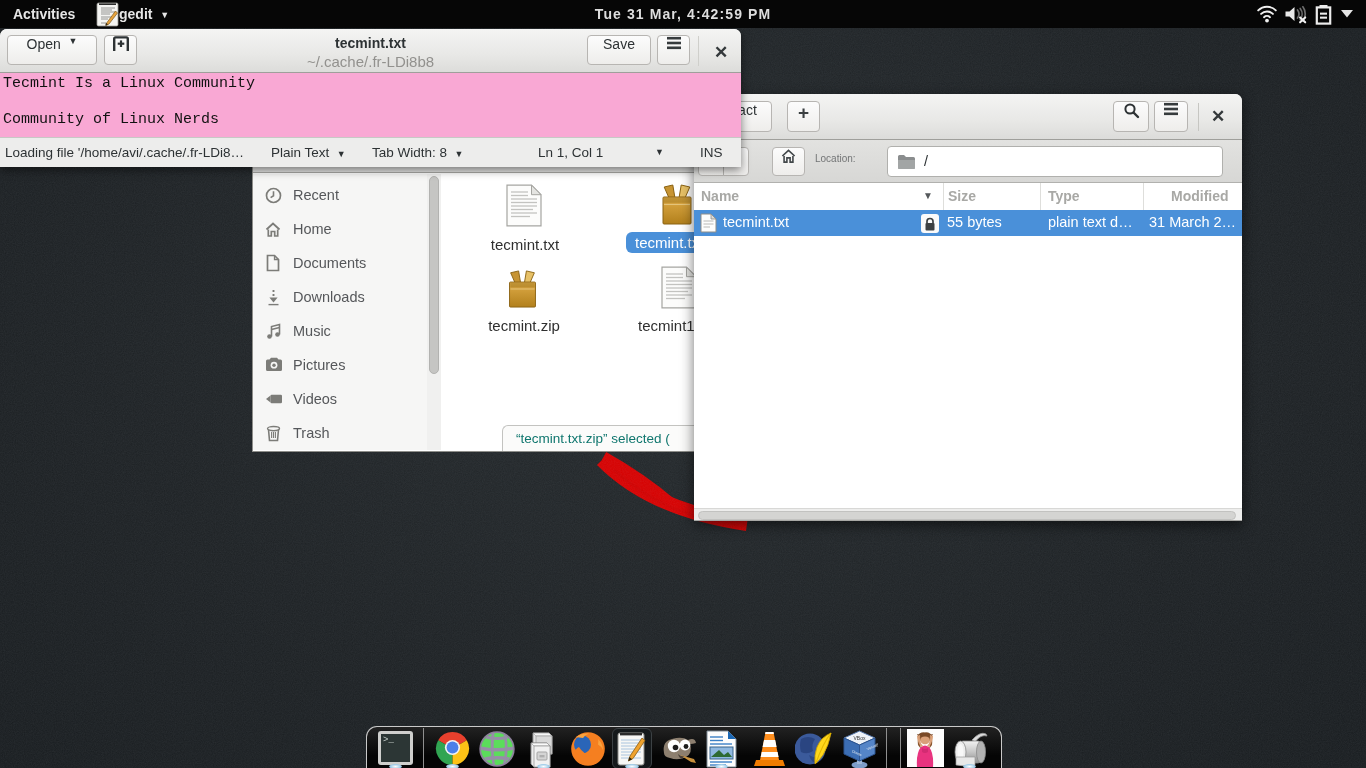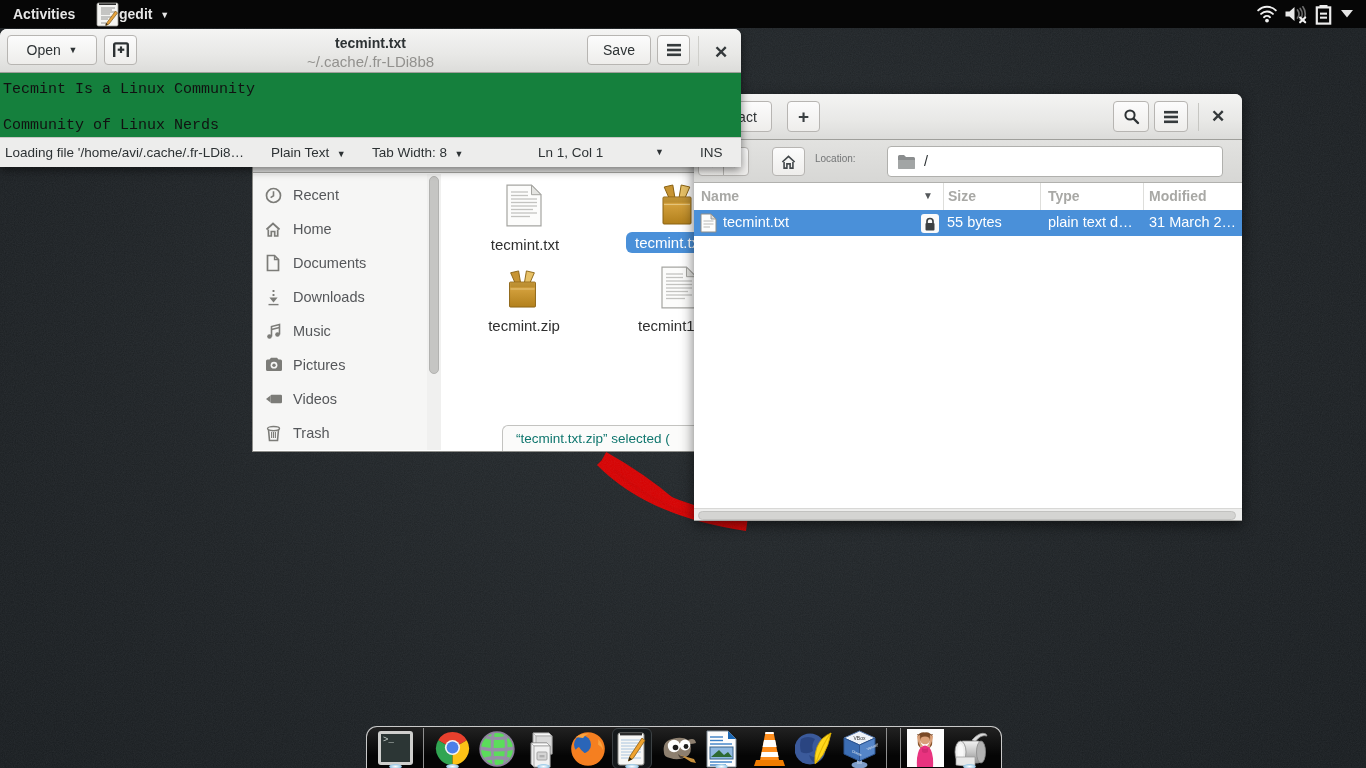--- a/index.html
+++ b/index.html
@@ -14,31 +14,31 @@
   #topbar .act { position:absolute; left:13px; top:6px; }
   #topbar .gedit-lbl { position:absolute; left:119px; top:6px; }
   #topbar .clock { position:absolute; left:0; top:6px; width:1366px; text-align:center; color:#dedede; letter-spacing:1.1px; }
 
   
   .headerbar { position:absolute; left:0; top:0; right:0; height:44px;
       background:linear-gradient(#f4f4f3, #e8e8e6 60%, #dcdcda);
       border-bottom:1px solid #9f9f9b; border-radius:7px 7px 0 0; }
   .btn { position:absolute; background:linear-gradient(#fcfcfc, #eeedeb);
       border:1px solid #b7b5b2; border-radius:4px; color:#2d3234; font-size:14px;
-      display:flex; align-items:center; justify-content:center; }
+      display:flex; align-items:flex-start; justify-content:center; }
   .wtitle { position:absolute; width:100%; text-align:center; color:#2d3234; font-weight:bold; font-size:14px; }
   .wsub   { position:absolute; width:100%; text-align:center; color:#92918e; font-size:15px; }
   .closex { position:absolute; color:#34393b; font-size:17px; font-weight:bold; }
 
   
   #gedit { position:absolute; left:0; top:29px; width:741px; height:138px; z-index:30;
            background:#fff; border-radius:7px 7px 0 0; box-shadow:0 3px 10px rgba(0,0,0,.5); }
-  #gedit .textarea { position:absolute; left:0; top:44px; width:741px; height:64px; background:#15803d;
+  #gedit .textarea { position:absolute; left:0; top:44px; width:741px; height:64px; background:#f9a8d4;
       font-family:"Liberation Mono", monospace; font-size:15px; color:#111; line-height:17.8px;
-      padding:8px 0 0 3px; white-space:pre; }
+      padding:2px 0 0 3px; white-space:pre; }
   #gedit .statusbar { position:absolute; left:0; top:108px; width:741px; height:30px;
       background:#ededec; border-top:1px solid #c8c8c5; font-size:13.5px; color:#2d3234; }
 
   
   #naut { position:absolute; left:252px; top:166px; width:446px; height:286px; z-index:10;
           background:#fff; border:1px solid #8e8e8a; border-top:none; }
   
   #arc { position:absolute; left:694px; top:94px; width:548px; height:427px; z-index:20;
          background:#fff; border-radius:7px 7px 0 0; box-shadow:0 4px 14px rgba(0,0,0,.55); }
 
@@ -78,20 +78,21 @@
       <line x1="6" y1="11" x2="20" y2="11"></line>
         <line x1="6" y1="13" x2="15" y2="13"></line>
       <line x1="6" y1="16" x2="19" y2="16"></line>
         <line x1="6" y1="18" x2="13" y2="18"></line>
       <line x1="6" y1="22" x2="11" y2="22"></line>
     </g>
     <path d="M20.5 10 L12 21.5 L11 24.5 L14 23 L22.5 12 Z" fill="#e8a33d" stroke="#7a5a20" stroke-width=".7"></path>
     <path d="M11 21.8 L10.3 24.8 L13 23.6 Z" fill="#3b2c12"></path>
   </svg>
   <span class="gedit-lbl">gedit&nbsp; <span style="font-size:9px;position:relative;top:-1px">▼</span></span>
+  <div class="clock">Tue 31 Mar, 4:42:59 PM</div>
 
   <svg class="abs" style="left:1256px;top:5px" width="22" height="18" viewBox="0 0 22 18">
     <g fill="none" stroke="#efefef" stroke-width="1.9" stroke-linecap="round">
       <path d="M2.2 5.4 A12.5 12.5 0 0 1 19.8 5.4"></path>
       <path d="M5.1 8.9 A8.4 8.4 0 0 1 16.9 8.9"></path>
       <path d="M8 12.2 A4.3 4.3 0 0 1 14 12.2"></path>
     </g>
     <circle cx="11" cy="15.6" r="1.9" fill="#efefef"></circle>
   </svg>
 
@@ -296,21 +297,21 @@
   </div>
 
   <div class="abs" style="left:0;top:89px;width:548px;height:27px;background:#fff;font-size:14px;font-weight:bold;color:#a8a8a5">
     <span class="abs" style="left:7px;top:5px">Name</span>
     <span class="abs" style="left:229px;top:7px;font-size:10px;color:#54585a">▼</span>
     <div class="abs" style="left:249px;top:0;width:1px;height:27px;background:#dededb"></div>
     <span class="abs" style="left:254px;top:5px">Size</span>
     <div class="abs" style="left:346px;top:0;width:1px;height:27px;background:#dededb"></div>
     <span class="abs" style="left:354px;top:5px">Type</span>
     <div class="abs" style="left:449px;top:0;width:1px;height:27px;background:#dededb"></div>
-    <span class="abs" style="left:455px;top:5px">Modified</span>
+    <span class="abs" style="left:477px;top:5px">Modified</span>
   </div>
 
   <div class="abs" style="left:0;top:116px;width:548px;height:26px;background:#4a90d9;color:#fff;font-size:14.5px">
     <svg class="abs" style="left:6px;top:3px" width="17" height="20" viewBox="0 0 17 20">
       <path d="M1 1 H11 L16 6 V19 H1 Z" fill="#fdfdfc" stroke="#8d8d89" stroke-width="1"></path>
       <path d="M11 1 V6 H16 Z" fill="#dcdcda" stroke="#8d8d89" stroke-width=".8"></path>
       <g stroke="#b9b9b6" stroke-width="1">
           <line x1="3.5" y1="8" x2="13.5" y2="8"></line>
           <line x1="3.5" y1="11" x2="13.5" y2="11"></line>
           <line x1="3.5" y1="14" x2="10" y2="14"></line>

